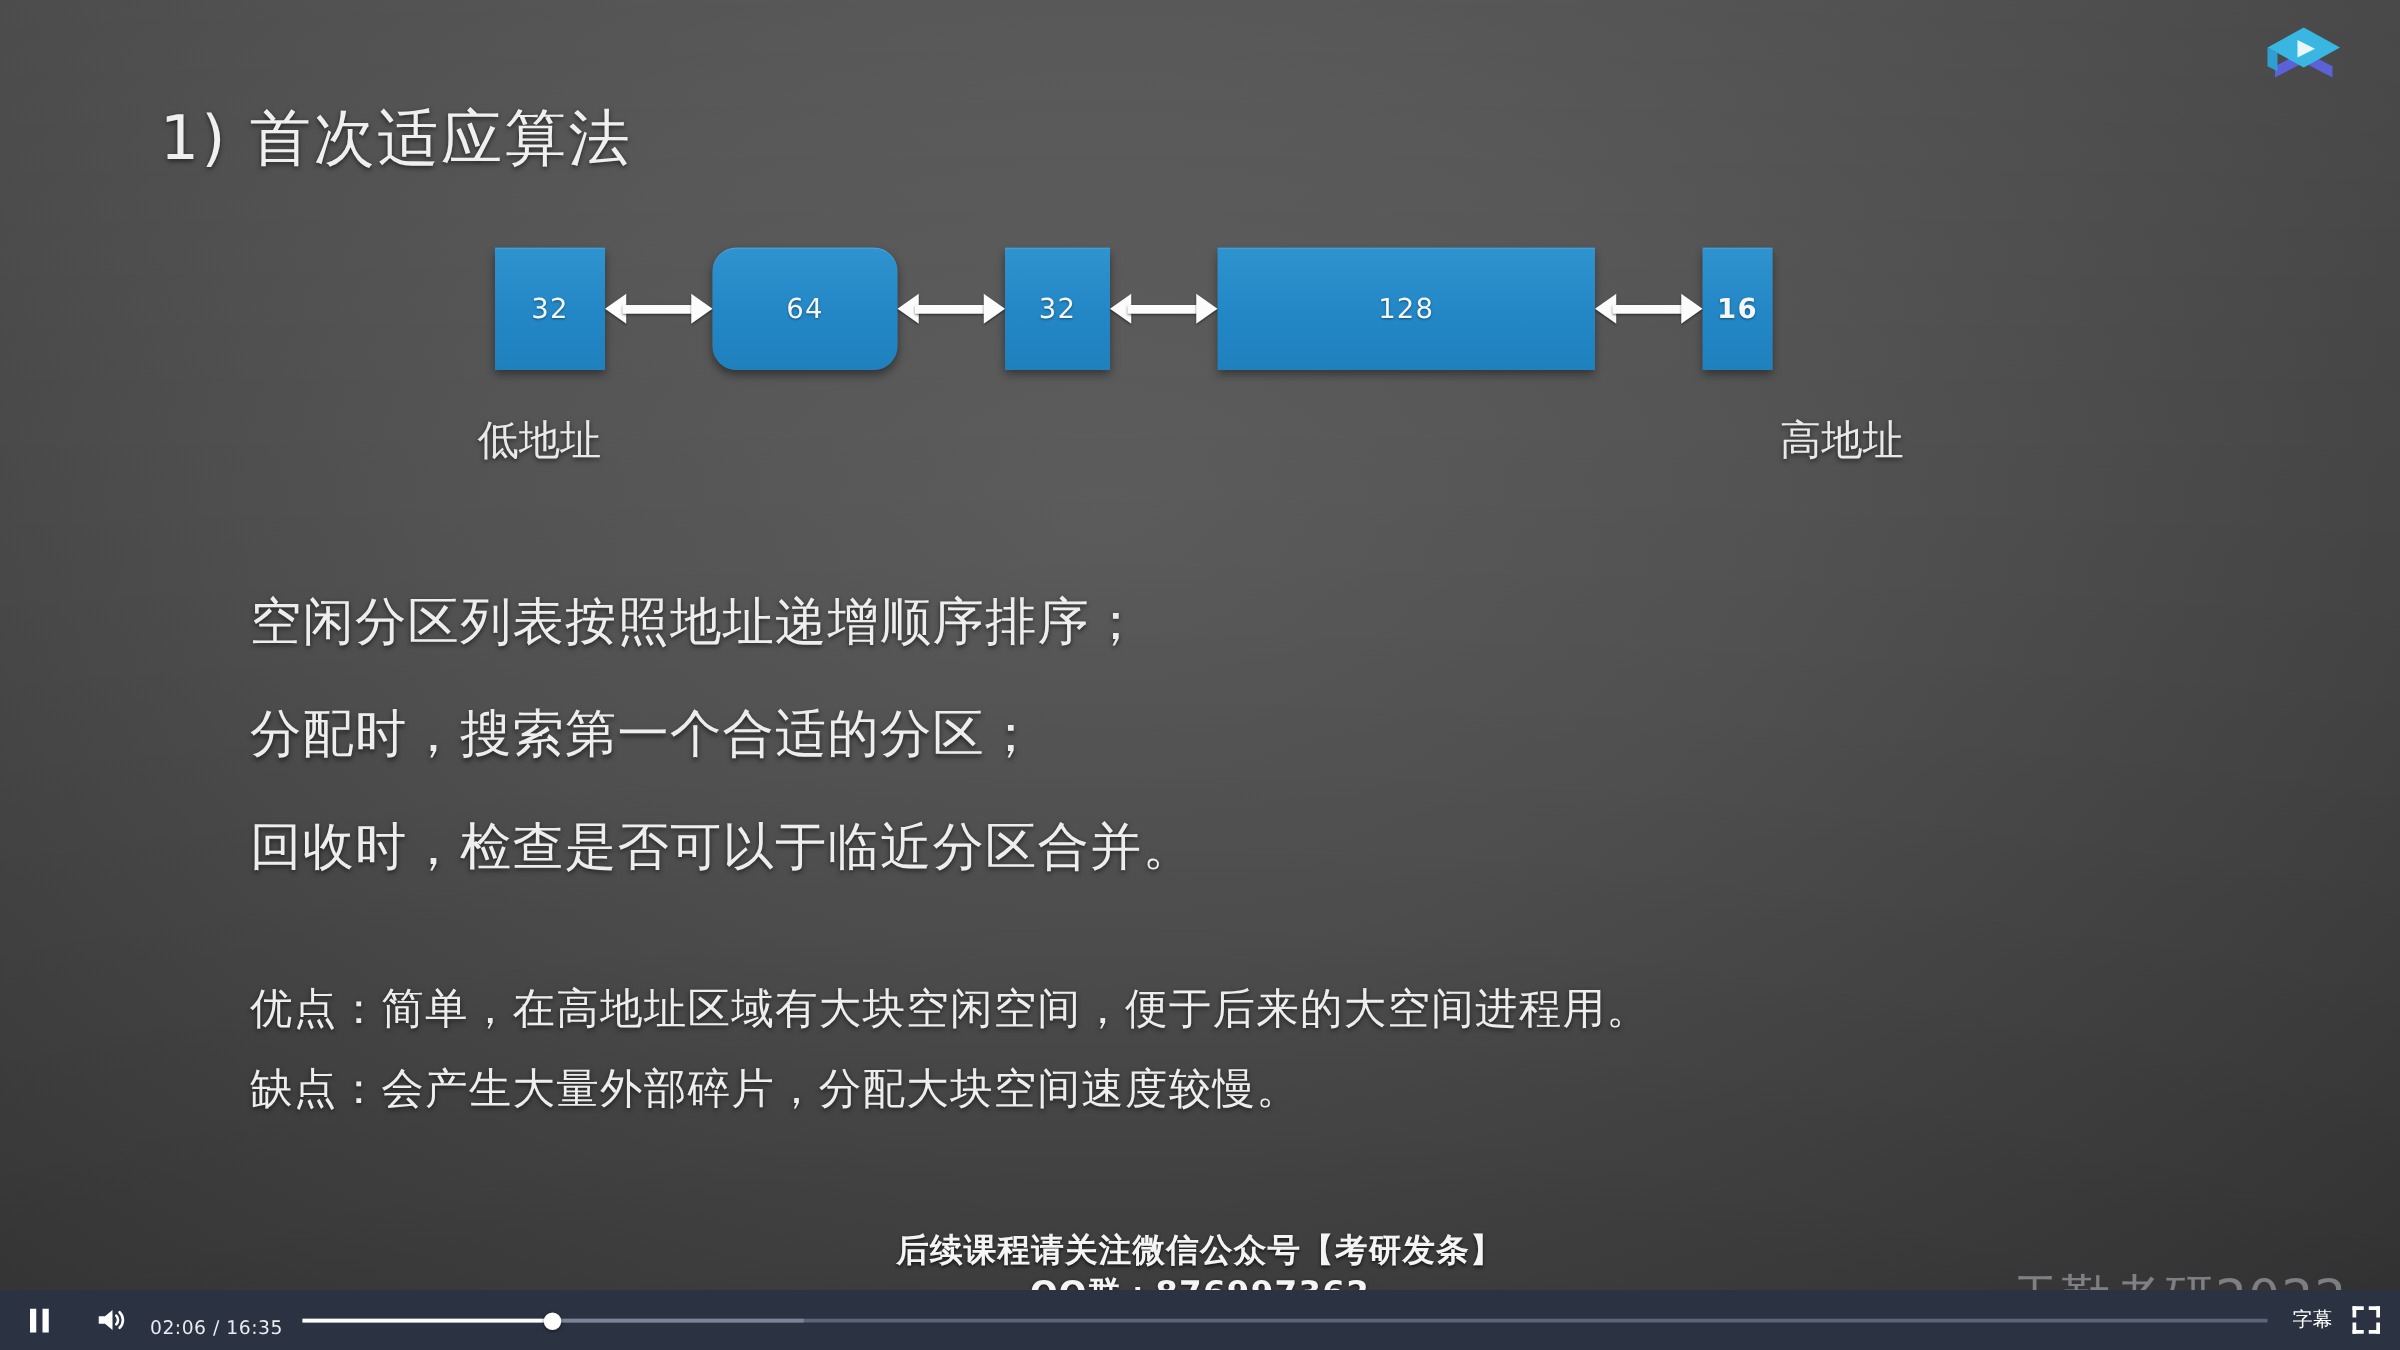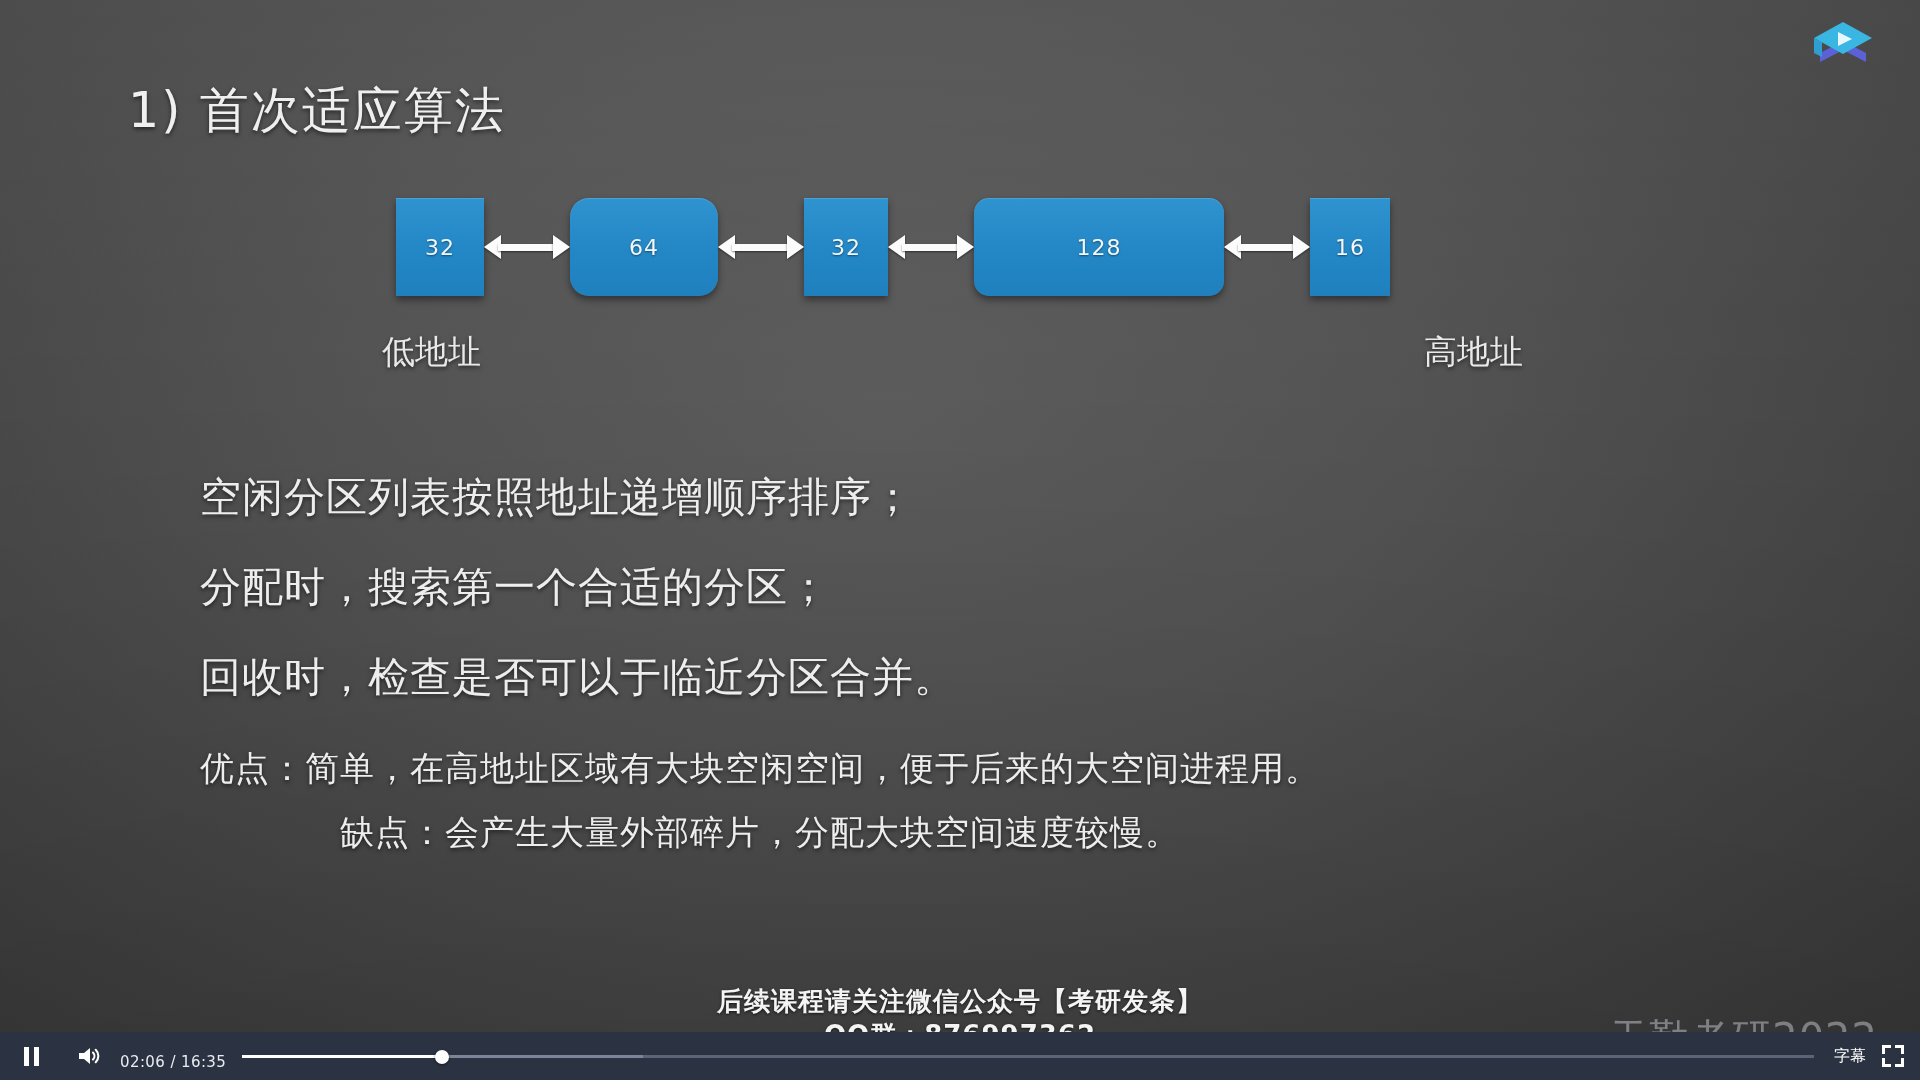--- a/index.html
+++ b/index.html
@@ -97,21 +97,21 @@
     z-index:5;
   }
   .body-text p{
     font-size:41px; color:#ededed; line-height:1.0;
     margin-bottom:49px; letter-spacing:1px;
     text-shadow:0 2px 4px rgba(0,0,0,.6);
     font-family:"DejaVu Sans","Liberation Sans",sans-serif;
     white-space:nowrap;
   }
   .summary{
-    position:absolute; left:200px; top:751px; z-index:5;text-align:center;
+    position:absolute; left:200px; top:790px; z-index:5;
   }
   .summary p{
     font-size:34px; color:#ededed; line-height:1.0;
     margin-bottom:30px; letter-spacing:1px;
     text-shadow:0 2px 4px rgba(0,0,0,.6);
     font-family:"DejaVu Sans","Liberation Sans",sans-serif;
     white-space:nowrap;
   }
 
   
@@ -218,27 +218,27 @@
         <span class="head l"></span>
         <span class="shaft"></span>
         <span class="head r"></span>
       </div>
     <div class="blk" style="width: 84px; background: linear-gradient(rgb(47, 147, 207) 0%, rgb(35, 135, 198) 55%, rgb(31, 128, 189) 100%);">32</div>
     <div class="arrow">
         <span class="head l"></span>
         <span class="shaft"></span>
         <span class="head r"></span>
       </div>
-    <div class="blk" style="width: 250px; background: linear-gradient(rgb(47, 147, 207) 0%, rgb(35, 135, 198) 55%, rgb(31, 128, 189) 100%); border-radius: 15px;">128</div>
-    <div class="arrow">
-        <span class="head l"></span>
-        <span class="shaft"></span>
-        <span class="head r"></span>
-      </div>
-    <div class="blk" style="width: 80px; background: linear-gradient(rgb(47, 147, 207) 0%, rgb(35, 135, 198) 55%, rgb(31, 128, 189) 100%);">16</div>
+    <div class="blk" style="width: 302px; background: linear-gradient(rgb(47, 147, 207) 0%, rgb(35, 135, 198) 55%, rgb(31, 128, 189) 100%);">128</div>
+    <div class="arrow">
+        <span class="head l"></span>
+        <span class="shaft"></span>
+        <span class="head r"></span>
+      </div>
+    <div class="blk" style="width: 56px; background: linear-gradient(rgb(47, 147, 207) 0%, rgb(35, 135, 198) 55%, rgb(31, 128, 189) 100%); font-weight: bold;">16</div>
   </div>
 
   <div class="addr-label addr-low">低地址</div>
   <div class="addr-label addr-high">高地址</div>
 
   <div class="body-text">
     <p>空闲分区列表按照地址递增顺序排序；</p>
     <p>分配时，搜索第一个合适的分区；</p>
     <p>回收时，检查是否可以于临近分区合并。</p>
   </div>

